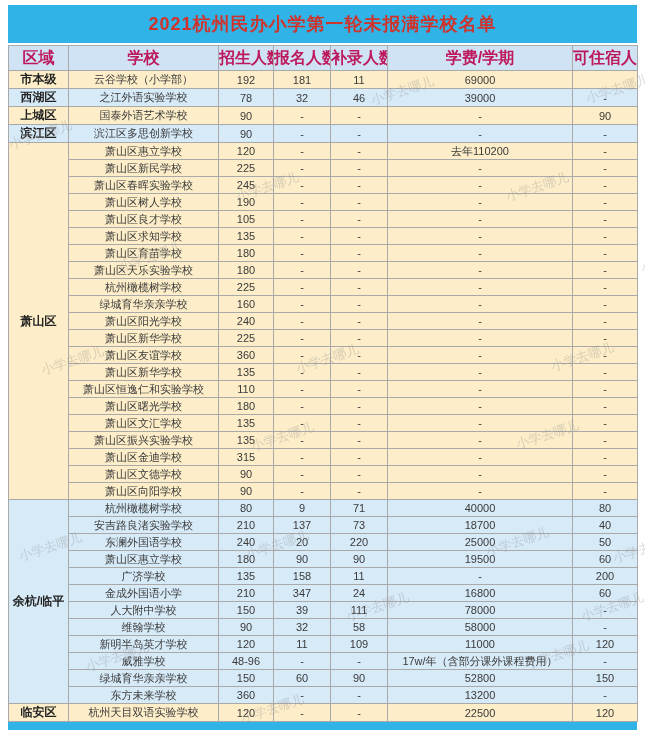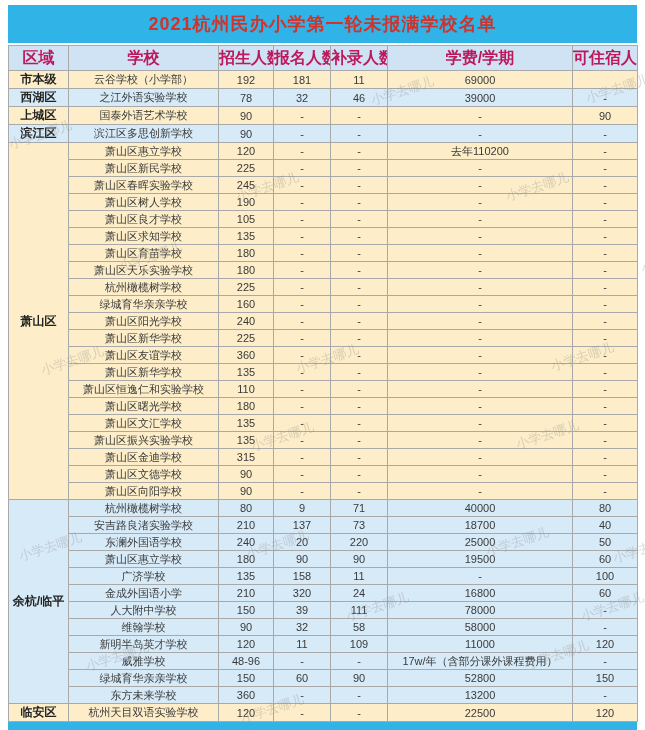--- a/index.html
+++ b/index.html
@@ -310,26 +310,26 @@
           <td>90</td>
           <td>19500</td>
           <td>60</td>
         </tr>
         <tr class="blue">
           <td>广济学校</td>
           <td>135</td>
           <td>158</td>
           <td>11</td>
           <td>-</td>
-          <td>100</td>
+          <td>200</td>
         </tr>
         <tr class="blue">
           <td>金成外国语小学</td>
           <td>210</td>
-          <td>320</td>
+          <td>347</td>
           <td>24</td>
           <td>16800</td>
           <td>60</td>
         </tr>
         <tr class="blue">
           <td>人大附中学校</td>
           <td>150</td>
           <td>39</td>
           <td>111</td>
           <td>78000</td>

